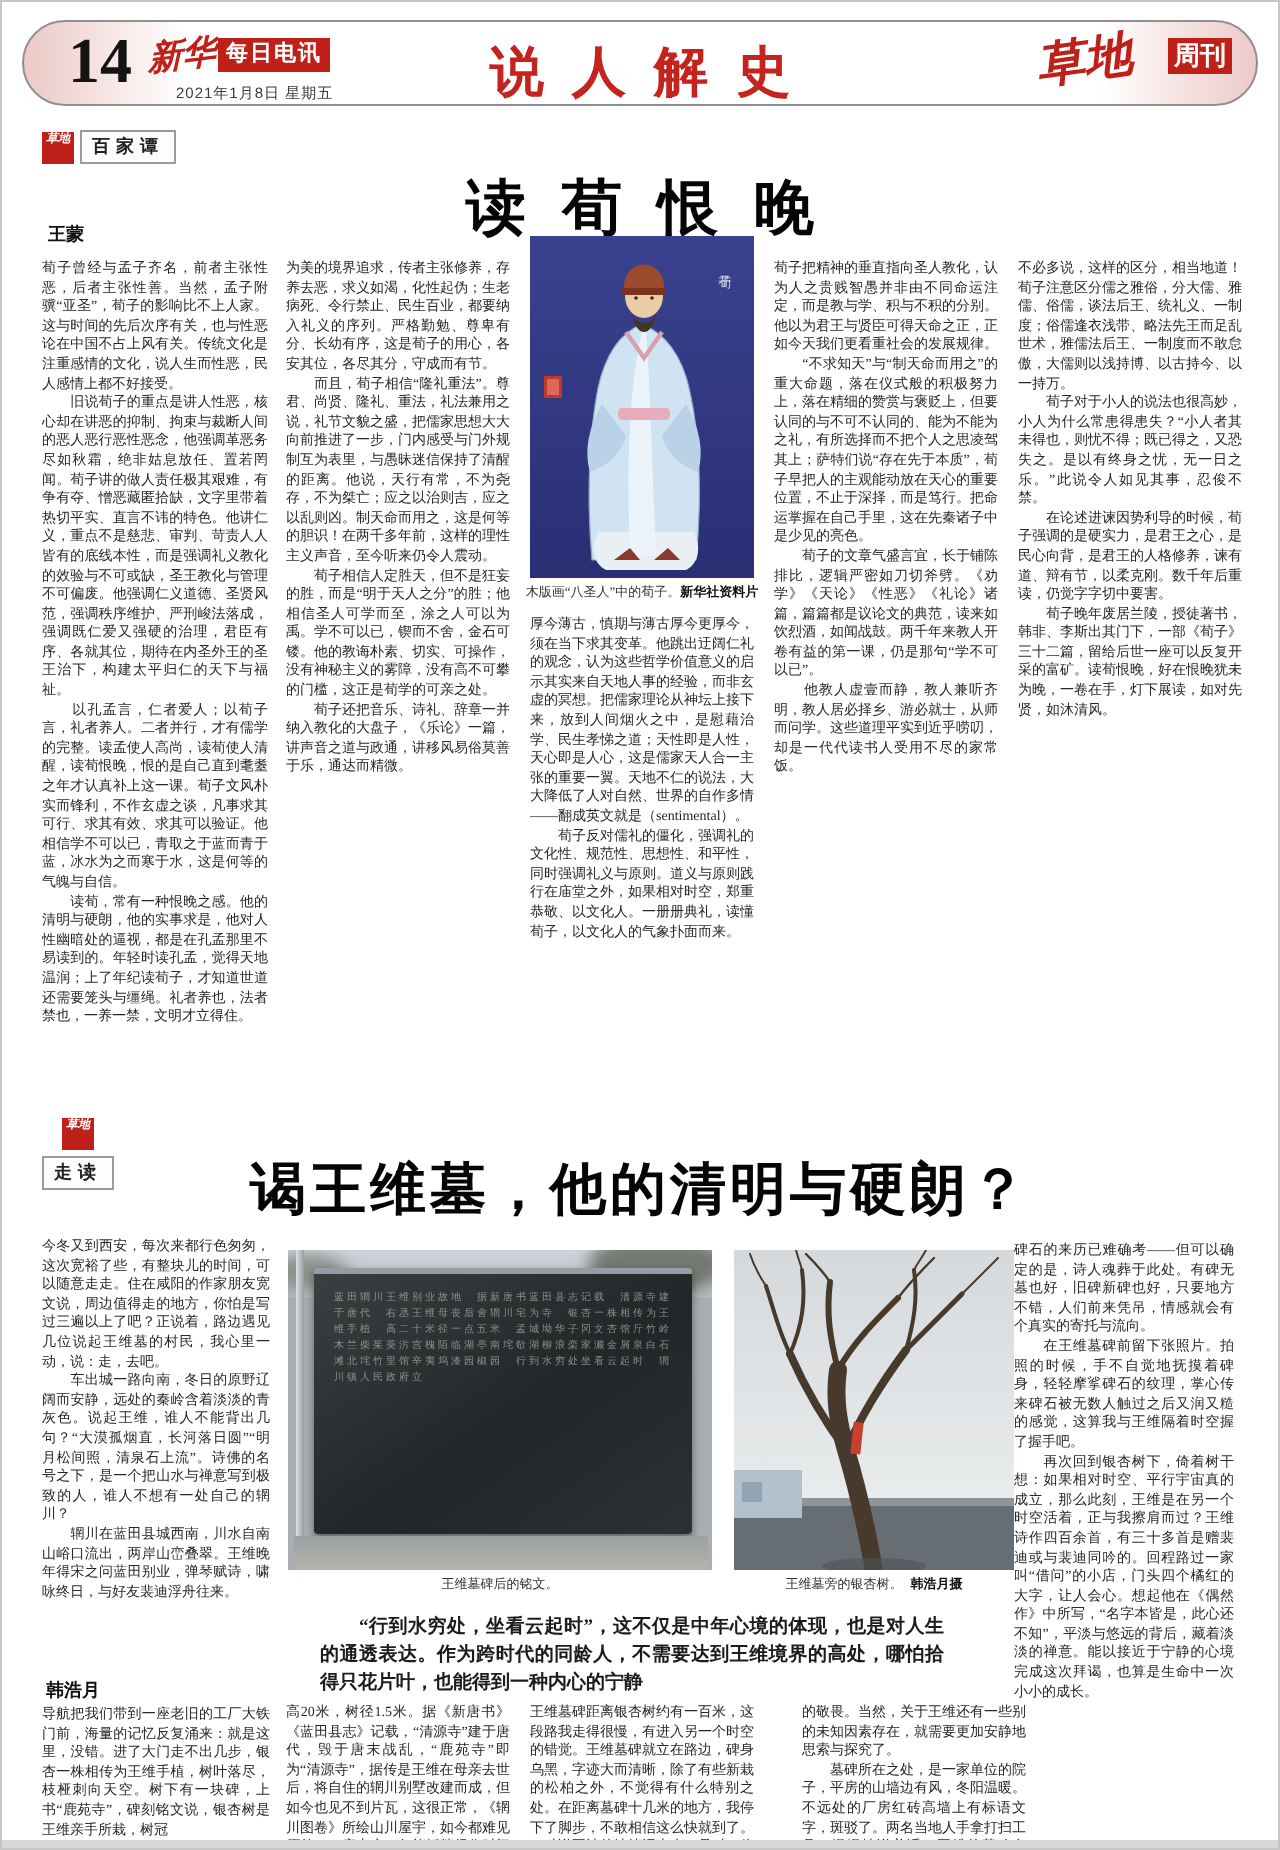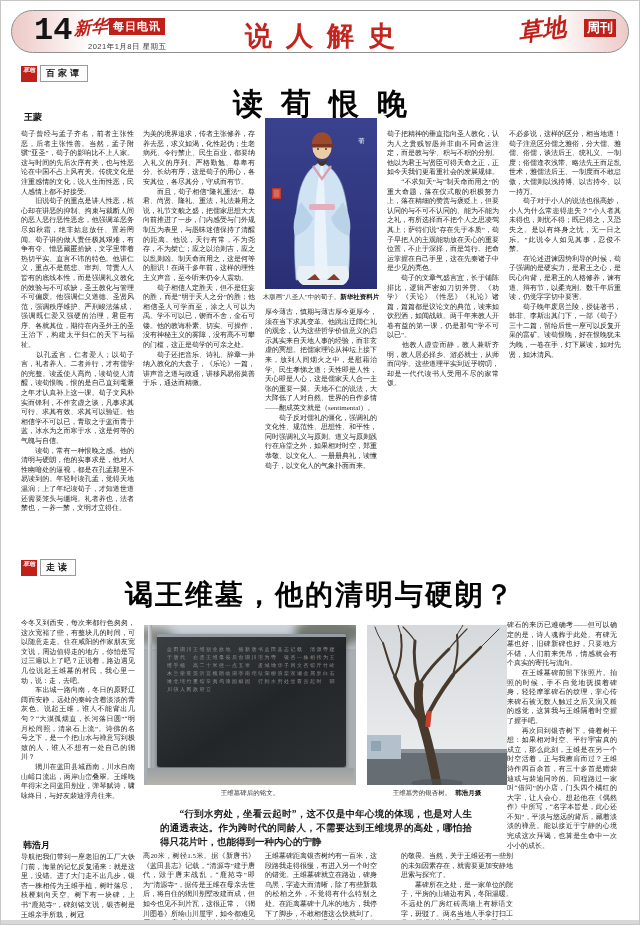--- a/index.html
+++ b/index.html
@@ -5,21 +5,21 @@
   html,body{margin:0;padding:0;background:#e9e9e9;}
   .page{position:relative;width:640px;height:925px;margin:0 auto;background:#fff;
         border:1px solid #c6c6c6;box-sizing:border-box;overflow:hidden;
         font-family:"Liberation Serif",serif;}
   .page-bottom-band{position:absolute;left:0;right:0;bottom:0;height:4px;background:#d8d8d8;}
 
   
   .hdr{position:absolute;left:10px;top:9px;width:618px;height:43px;border:1px solid #909090;
        border-radius:22px;box-sizing:border-box;
        background:linear-gradient(90deg,#ecc9c6 0px,#fff 80px,#fff 538px,#ecc9c6 618px);}
-  .pgnum{position:absolute;left:22px;top:1px;font-family:Liberation Mono, monospace;
+  .pgnum{position:absolute;left:22px;top:1px;font-family:Liberation Serif, serif;
          font-weight:bold;font-size:32px;color:#141414;}
   .mast{position:absolute;left:62px;top:5px;white-space:nowrap;}
   .mast-script{display:inline-block;font-weight:bold;font-style:italic;font-size:17px;
                color:#c0201a;transform:rotate(-7deg) skewX(-6deg);}
   .mast-box{display:inline-block;background:#c0201a;color:#fff;font-family:"Liberation Sans",sans-serif;
             font-weight:bold;font-size:11px;line-height:15px;padding:1px 4px;letter-spacing:1px;
             vertical-align:3px;margin-left:1px;}
   .mast-date{font-family:"Liberation Sans",sans-serif;font-size:7.5px;color:#3a3a3a;
              margin:3px 0 0 14px;letter-spacing:.5px;}
   .section-title{position:absolute;left:0;right:0;top:7px;text-align:center;font-weight:bold;
@@ -168,21 +168,21 @@
       <rect x="7" y="70" width="9" height="11" fill="#c0392b"></rect>
       <rect x="8.5" y="71.5" width="6" height="8" fill="#d9695c"></rect>
 
       <text x="97" y="14" font-size="6.5" fill="#c9d2ea" style="writing-mode:vertical-rl;">荀子</text>
     </svg>
   </div>
   <div class="fig1-cap">
     <span>木版画“八圣人”中的荀子。</span><b>新华社资料片</b>
   </div>
 
-  <div class="badge" style="top:558px;">
+  <div class="badge" style="top:558px;flex-direction:column;">
     <span class="badge-logo">草地</span>
     <span class="badge-label">走读</span>
   </div>
   <div class="t2">谒王维墓，他的清明与硬朗？</div>
 
   <div class="coltext a2c1t">今冬又到西安，每次来都行色匆匆，这次宽裕了些，有整块儿的时间，可以随意走走。住在咸阳的作家朋友宽文说，周边值得走的地方，你怕是写过三遍以上了吧？正说着，路边遇见几位说起王维墓的村民，我心里一动，说：走，去吧。
 　　车出城一路向南，冬日的原野辽阔而安静，远处的秦岭含着淡淡的青灰色。说起王维，谁人不能背出几句？“大漠孤烟直，长河落日圆”“明月松间照，清泉石上流”。诗佛的名号之下，是一个把山水与禅意写到极致的人，谁人不想有一处自己的辋川？
 　　辋川在蓝田县城西南，川水自南山峪口流出，两岸山峦叠翠。王维晚年得宋之问蓝田别业，弹琴赋诗，啸咏终日，与好友裴迪浮舟往来。</div>
   <div class="byline" style="left:22px;top:838px;">韩浩月</div>
   <div class="coltext a2c1b">导航把我们带到一座老旧的工厂大铁门前，海量的记忆反复涌来：就是这里，没错。进了大门走不出几步，银杏一株相传为王维手植，树叶落尽，枝桠刺向天空。树下有一块碑，上书“鹿苑寺”，碑刻铭文说，银杏树是王维亲手所栽，树冠</div>

